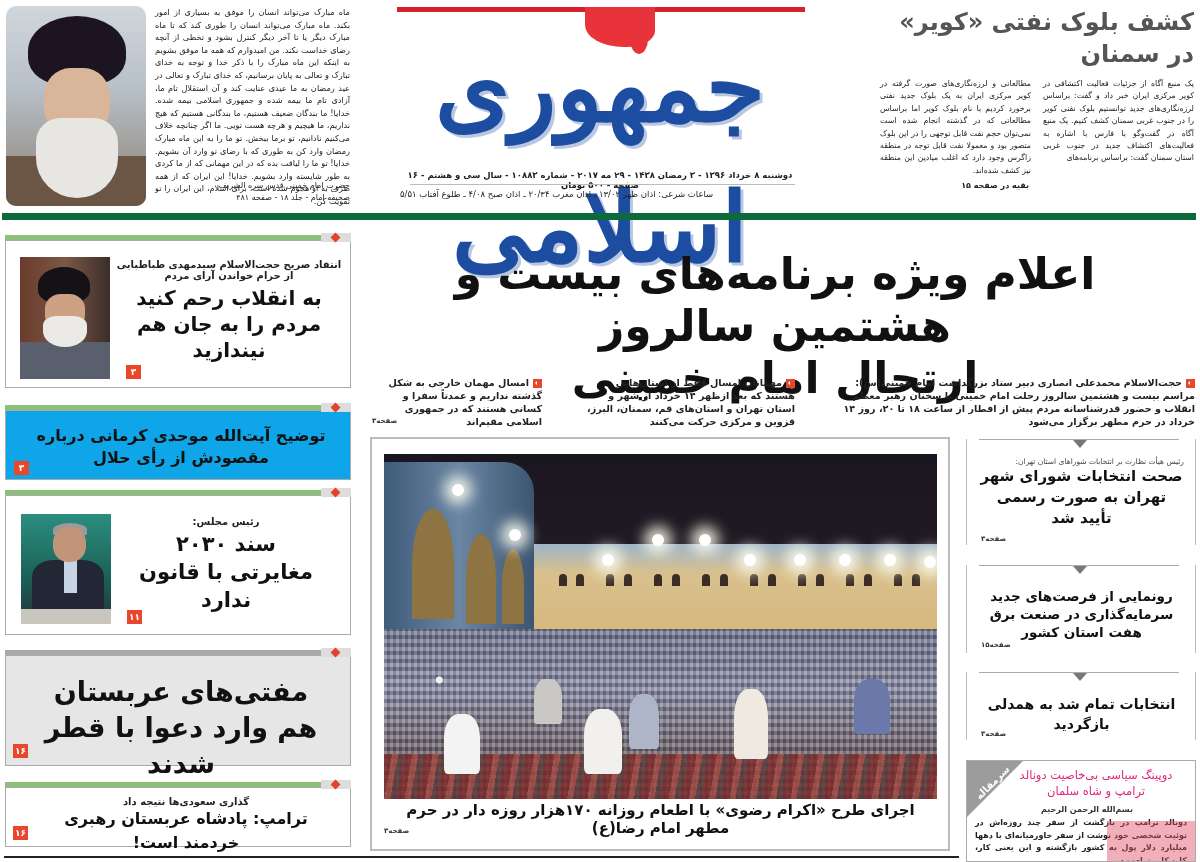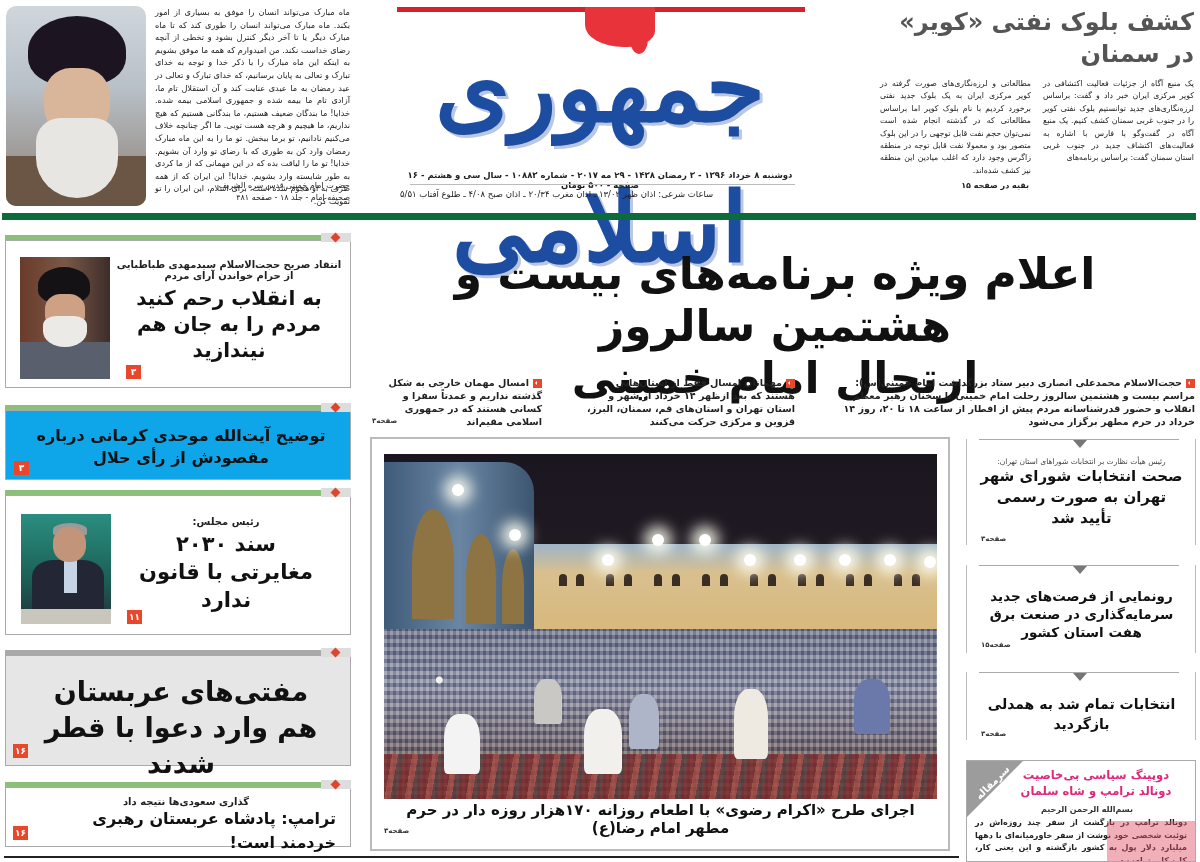--- a/index.html
+++ b/index.html
@@ -87,27 +87,27 @@
       linear-gradient(180deg,#6a6f86 0%,#8b8ea4 35%,#6a5b5c 70%,#5a3a38 100%); }
   .photo .person { position:absolute; border-radius:40% 40% 10% 10%; }
   .photo .carpet { position:absolute; left:0; top:300px; width:553px; height:45px; background:repeating-linear-gradient(100deg,#7d2a2a 0 8px,#a44a42 8px 14px,#5c3b3b 14px 20px); opacity:.8; }
   .caption { position:absolute; left:12px; top:362px; width:553px; text-align:center; font-size:15px; font-weight:bold; direction:rtl; color:#111; }
   .caption-ref { position:absolute; left:12px; top:388px; }
 
   
   .rbox { position:absolute; left:966px; width:230px; border-left:1px solid #bbb; border-right:1px solid #bbb; }
   .rbox .toprule { position:absolute; left:12px; top:0; width:200px; height:1px; background:#aaa; }
   .rbox .tri { position:absolute; left:106px; top:1px; width:0; height:0; border-left:7px solid transparent; border-right:7px solid transparent; border-top:8px solid #777; }
-  .rbox .kicker { font-size:7.5px; text-align:center; color:#444; }
+  .rbox .kicker { font-size:7.5px; text-align:right; color:#444; }
   .rbox .head { font-size:15px; line-height:21px; font-weight:bold; text-align:center; color:#111; }
 
   .column-box { position:absolute; left:966px; top:760px; width:230px; height:102px; border:1px solid #aaa; overflow:hidden; background:#fff; }
   .column-box .badge { position:absolute; left:-8px; top:-2px; width:66px; height:66px; background:#9c9c9c; clip-path:polygon(0 0,100% 0,0 100%); }
   .column-box .badge-txt { position:absolute; left:4px; top:16px; font-size:10px; font-weight:bold; color:#fff; transform:rotate(-45deg); }
-  .column-box h3 { position:absolute; right:14px; top:6px; width:170px; text-align:center; font-size:11.5px; line-height:16px; font-weight:bold; color:#e0277a; }
+  .column-box h3 { position:absolute; right:14px; top:6px; width:170px; text-align:center; font-size:11.5px; line-height:16px; font-weight:normal; color:#e0277a; }
   .column-box .basmala { position:absolute; left:0; top:44px; width:230px; text-align:center; font-size:8px; font-weight:bold; color:#333; padding-left:10px; }
   .column-box .body { position:absolute; right:8px; top:56px; width:212px; font-size:8px; line-height:12.5px; font-weight:bold; text-align:justify; color:#222; }
   .column-box .overlay { position:absolute; left:140px; top:60px; width:90px; height:42px; background:rgba(225,80,100,.45); }
 
   .bottom-rule { position:absolute; left:4px; top:856px; width:955px; height:2px; background:#222; }
 </style>
 </head>
 <body>
 
 <div class="masthead">
@@ -194,21 +194,21 @@
   <div class="diamond"></div>
   <div class="head rtl" style="position:absolute;left:30px;top:18px;width:290px;font-size:27px;line-height:36px;">مفتی‌های عربستان هم وارد دعوا با قطر شدند</div>
   <div class="pg" style="left:7px;top:88px;">۱۶</div>
 </div>
 
 <div class="lbox" style="top:787px;height:60px;">
   <div class="bar green"></div>
   <div class="diamond"></div>
   <div class="rtl" style="position:absolute;left:30px;top:8px;width:300px;">
     <div class="kicker">گذاری سعودی‌ها نتیجه داد</div>
-    <div class="head" style="font-size:16px;line-height:24px;text-align:right;">ترامپ: پادشاه عربستان رهبری خردمند است!</div>
+    <div class="head" style="font-size:16px;line-height:24px;">ترامپ: پادشاه عربستان رهبری خردمند است!</div>
   </div>
   <div class="pg" style="left:7px;top:38px;">۱۶</div>
 </div>
 
 <div class="main-head rtl">
   <div>اعلام ویژه برنامه‌های بیست و هشتمین سالروز</div>
   <div>ارتحال امام خمینی</div>
 </div>
 
 <div class="lead rtl" style="position:absolute;left:825px;top:376px;width:370px;">

